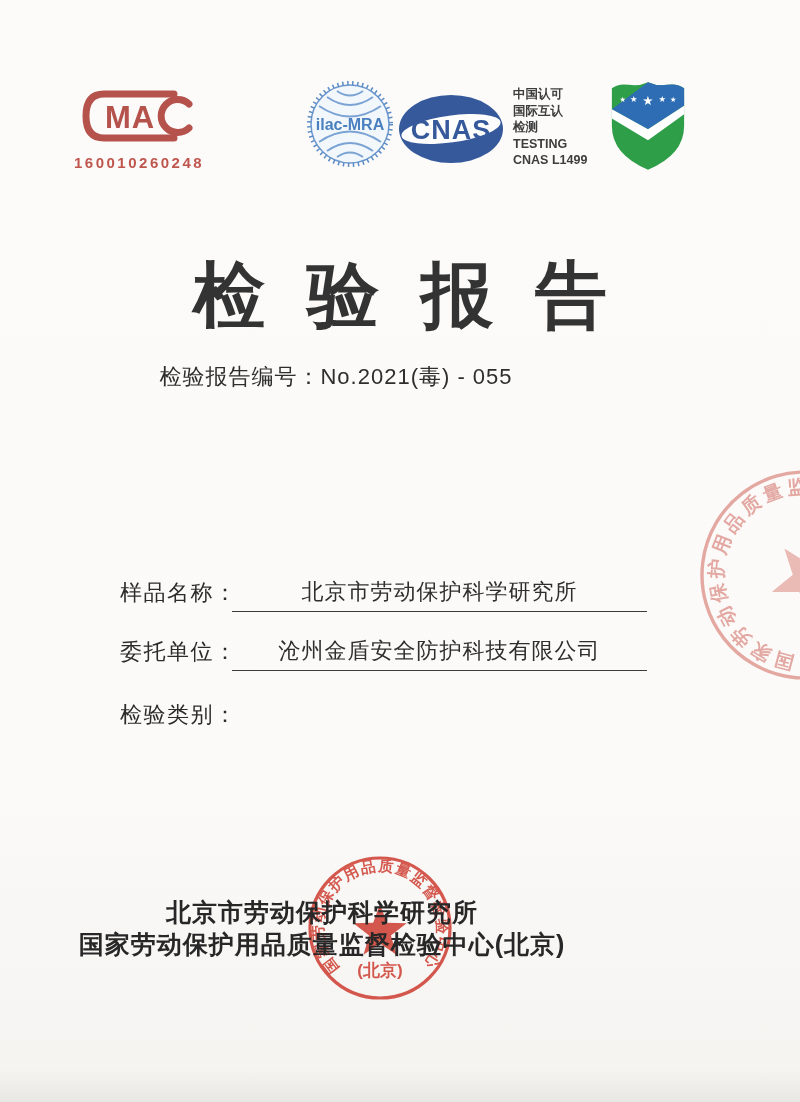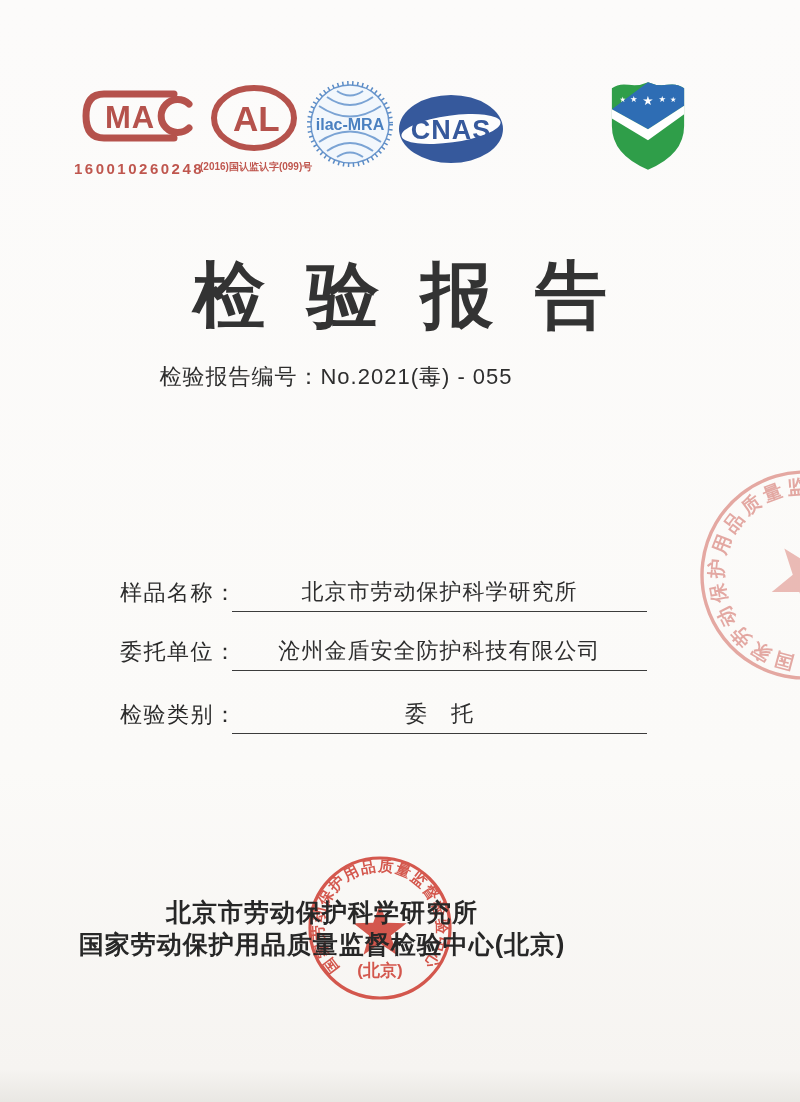--- a/index.html
+++ b/index.html
@@ -8,21 +8,21 @@
     font-family:"Liberation Sans","DejaVu Sans",sans-serif;
     background:#e9e7e4;
   }
   .page{
     position:relative;width:800px;height:1102px;overflow:hidden;
     background:linear-gradient(180deg,#fcfbfa 0%,#fbfaf8 70%,#f6f4f1 97%,#e9e7e3 100%);
   }
   
   .cert{position:absolute;text-align:center;}
   .cert-cma{left:74px;top:88px;width:126px;}
-  .cert-cma .num{margin-top:12px;font-size:15px;font-weight:700;color:#bf564e;letter-spacing:2.5px;white-space:nowrap;}
+  .cert-cma .num{margin-top:6px;font-size:15px;font-weight:700;color:#bf564e;letter-spacing:2.5px;white-space:nowrap;}
   .cert-cal{left:200px;top:84px;width:108px;}
   .cert-cal .cap{margin-top:2px;font-size:10px;font-weight:700;color:#bf564e;white-space:nowrap;}
   .cert-ilac{left:305px;top:80px;width:90px;}
   .cert-cnas{left:397px;top:92px;width:108px;}
   .cert-text{left:513px;top:86px;width:92px;text-align:left;}
   .cert-text .ln{font-size:12.5px;font-weight:700;color:#3d3d3d;line-height:16.5px;white-space:nowrap;}
   .cert-shield{left:606px;top:78px;width:84px;}
   
   .page-title{
     position:absolute;top:254px;left:0;width:800px;text-align:center;
@@ -61,27 +61,20 @@
 
   <div class="cert cert-cma">
     <svg width="118" height="56" viewBox="0 0 118 56">
       <path d="M 96,6 L 26,6 Q 8,6 8,28 Q 8,50 26,50 L 96,50" fill="none" stroke="#b5524c" stroke-width="7" stroke-linecap="round"></path>
       <text x="27" y="40" font-size="31" font-weight="800" fill="#b5524c" letter-spacing="1">MA</text>
       <path d="M 111,16 A 16.5,16.5 0 1 0 111,40" fill="none" stroke="#b5524c" stroke-width="7" stroke-linecap="round"></path>
     </svg>
     <div class="num">160010260248</div>
   </div>
 
-  <div class="cert cert-cal">
-    <svg width="96" height="70" viewBox="0 0 96 70">
-      <ellipse cx="48" cy="34" rx="40" ry="30" fill="none" stroke="#b5524c" stroke-width="6"></ellipse>
-      <text x="27" y="47" font-size="35" font-weight="800" fill="#b5524c">AL</text>
-    </svg>
-    <div class="cap">(2016)国认监认字(099)号</div>
-  </div>
 
   <div class="cert cert-cnas">
     <svg width="108" height="74" viewBox="0 0 108 74">
       <ellipse cx="54" cy="37" rx="52" ry="34" fill="#36599c"></ellipse>
       <ellipse cx="54" cy="37" rx="50" ry="13.5" fill="#fdfdfd" transform="rotate(-8 54 37)"></ellipse>
       <text x="54" y="47" text-anchor="middle" font-size="27" font-weight="800" fill="#36599c" letter-spacing="1">CNAS</text>
     </svg>
   </div>
 
   <div class="cert cert-ilac">
@@ -91,20 +84,27 @@
       <path d="M 31,11 Q 44,20 57,11" fill="none" stroke="#7aa3d4" stroke-width="2"></path>
       <path d="M 21,17 Q 44,33 67,17" fill="none" stroke="#7aa3d4" stroke-width="2"></path>
       <path d="M 13,26 Q 44,47 75,26" fill="none" stroke="#7aa3d4" stroke-width="2"></path>
       <path d="M 31,77 Q 44,68 57,77" fill="none" stroke="#7aa3d4" stroke-width="2"></path>
       <path d="M 21,71 Q 44,55 67,71" fill="none" stroke="#7aa3d4" stroke-width="2"></path>
       <path d="M 13,62 Q 44,41 75,62" fill="none" stroke="#7aa3d4" stroke-width="2"></path>
       <text x="44" y="50" text-anchor="middle" font-size="16" font-weight="800" fill="#4a80c0">ilac-MRA</text>
     </svg>
   </div>
 
+  <div class="cert cert-text">
+    <div class="ln">中国认可</div>
+    <div class="ln">国际互认</div>
+    <div class="ln">检测</div>
+    <div class="ln">TESTING</div>
+    <div class="ln">CNAS L1499</div>
+  </div>
 
   <div class="cert cert-shield">
     <svg width="84" height="96" viewBox="0 0 100 112">
       <path d="M 50,4 Q 61,9 73,7 Q 85,5 93,11 L 93,56 Q 93,90 50,108 Q 7,90 7,56 L 7,11 Q 15,5 27,7 Q 39,9 50,4 Z" fill="#2f9e49"></path>
       <path d="M 50,4 Q 61,9 73,7 Q 85,5 93,11 L 93,32 L 50,60 L 7,36 Z" fill="#2e6db4"></path>
       <path d="M 7,36 L 50,60 L 93,32 L 93,42 L 50,73 L 7,47 Z" fill="#ffffff"></path>
       <text x="20" y="27" text-anchor="middle" font-size="8.5" fill="#fff">★</text>
       <text x="33" y="28" text-anchor="middle" font-size="10" fill="#fff">★</text>
       <text x="50" y="31" text-anchor="middle" font-size="15" fill="#fff">★</text>
       <text x="67" y="28" text-anchor="middle" font-size="10" fill="#fff">★</text>
@@ -119,21 +119,20 @@
   <div class="field-row row-1">
     <span class="field-label">样品名称：</span>
     <span class="field-value">北京市劳动保护科学研究所</span>
   </div>
   <div class="field-row row-2">
     <span class="field-label">委托单位：</span>
     <span class="field-value">沧州金盾安全防护科技有限公司</span>
   </div>
   <div class="field-row row-3">
     <span class="field-label">检验类别：</span>
-    <span class="field-value">委　托</span>
   </div>
 
   <div class="org-line org-1">北京市劳动保护科学研究所</div>
   <div class="org-line org-2">国家劳动保护用品质量监督检验中心(北京)</div>
 
   <svg class="stamp-main" width="160" height="160" viewBox="0 0 160 160">
     <defs>
       <path id="ringA" d="M 39.7,120.3 A 57,57 0 1 1 120.3,120.3" fill="none"></path>
     </defs>
     <circle cx="80" cy="80" r="70" fill="none" stroke="#cf4237" stroke-width="3.2"></circle>

